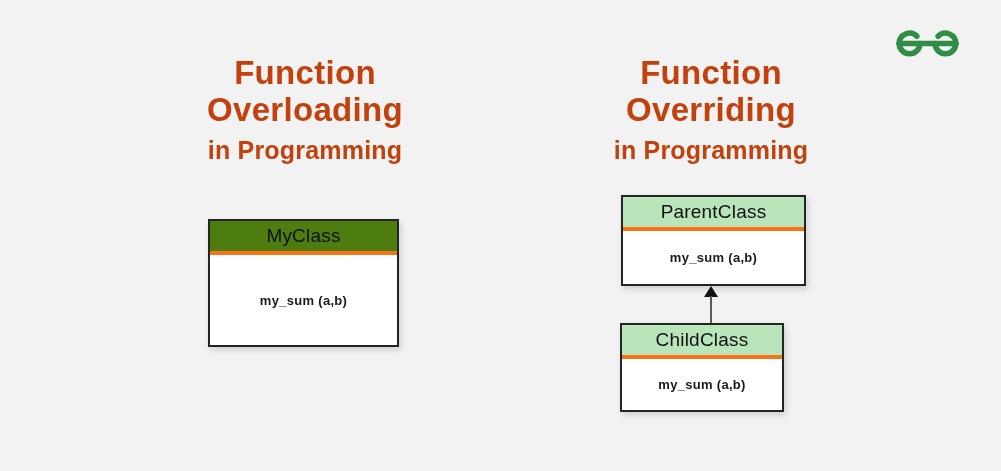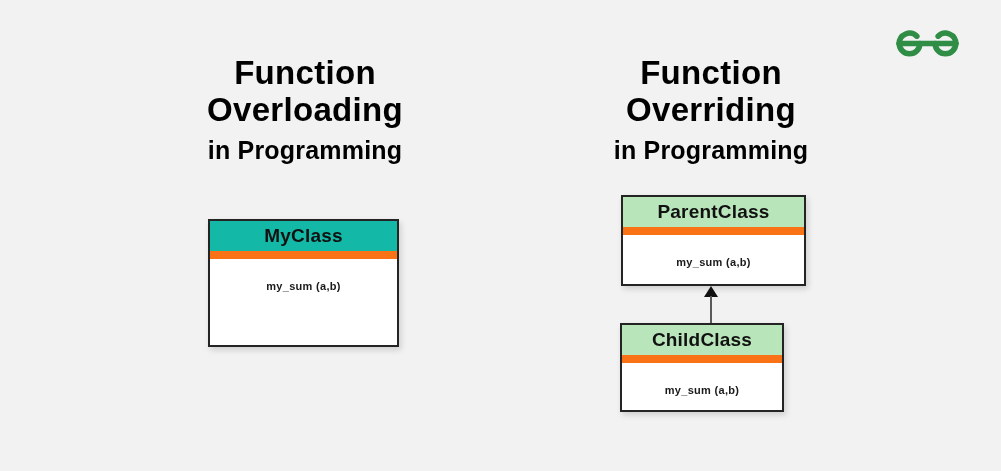--- a/index.html
+++ b/index.html
@@ -1,44 +1,44 @@
 <!DOCTYPE html>
 <html><head>
 <meta charset="utf-8">
 <style>
   html,body{margin:0;padding:0;}
   .canvas{
     position:relative;width:1001px;height:471px;background:#f2f2f2;
     font-family:"Liberation Sans",sans-serif;overflow:hidden;
   }
-  .title-block{position:absolute;text-align:center;color:#000000;}
+  .title-block{position:absolute;text-align:center;color:#c2410c;}
   .title-block.left{left:150px;top:54px;width:310px;}
   .title-block.right{left:556px;top:54px;width:310px;}
   .title-line{font-size:33px;font-weight:bold;line-height:37px;letter-spacing:.3px;}
   .subtitle{font-size:25px;font-weight:bold;margin-top:8px;letter-spacing:.2px;}
 
   .uml-box{
     position:absolute;background:#ffffff;border:2px solid #242424;
     box-shadow:2px 3px 6px rgba(0,0,0,.15);
     display:flex;flex-direction:column;box-sizing:border-box;
   }
   #myclass-box{left:208px;top:219px;width:191px;height:128px;}
   #parentclass-box{left:621px;top:195px;width:185px;height:91px;}
   #childclass-box{left:620px;top:323px;width:164px;height:89px;}
 
   .box-header{
     height:30px;flex:0 0 30px;display:flex;align-items:center;justify-content:center;
-    font-weight:bold;font-size:19px;color:#111;border-bottom:8px solid #f97316;
+    font-weight:normal;font-size:19px;color:#111;border-bottom:4px solid #f97316;
     letter-spacing:.2px;
   }
-  .hdr-yellow{background:#14b8a6;}
+  .hdr-yellow{background:#4d7c0f;}
   .hdr-green{background:#b9e5ba;}
   .box-body{
-    flex:1;display:flex;flex-direction:column;align-items:center;
-    gap:12px;font-weight:bold;font-size:11px;color:#1a1a1a;letter-spacing:.3px;margin-top:21px;
+    flex:1;display:flex;flex-direction:column;align-items:center;justify-content:center;
+    gap:12px;font-weight:bold;font-size:13px;color:#1a1a1a;letter-spacing:.3px;
   }
 
   .arrow-line{position:absolute;left:710px;top:296px;width:2px;height:27px;background:#5a5a5a;}
   .arrow-head{
     position:absolute;left:704px;top:286px;width:0;height:0;
     border-left:7px solid transparent;border-right:7px solid transparent;
     border-bottom:11px solid #111;
   }
   .logo{position:absolute;left:893px;top:29px;width:69px;height:29px;}
 </style>

